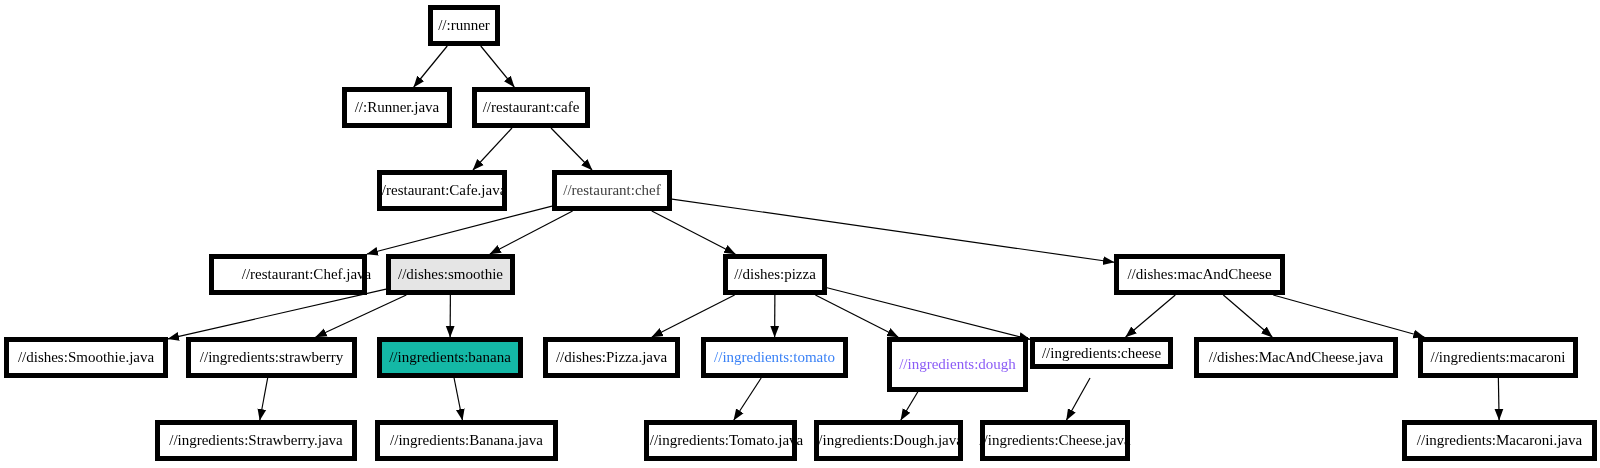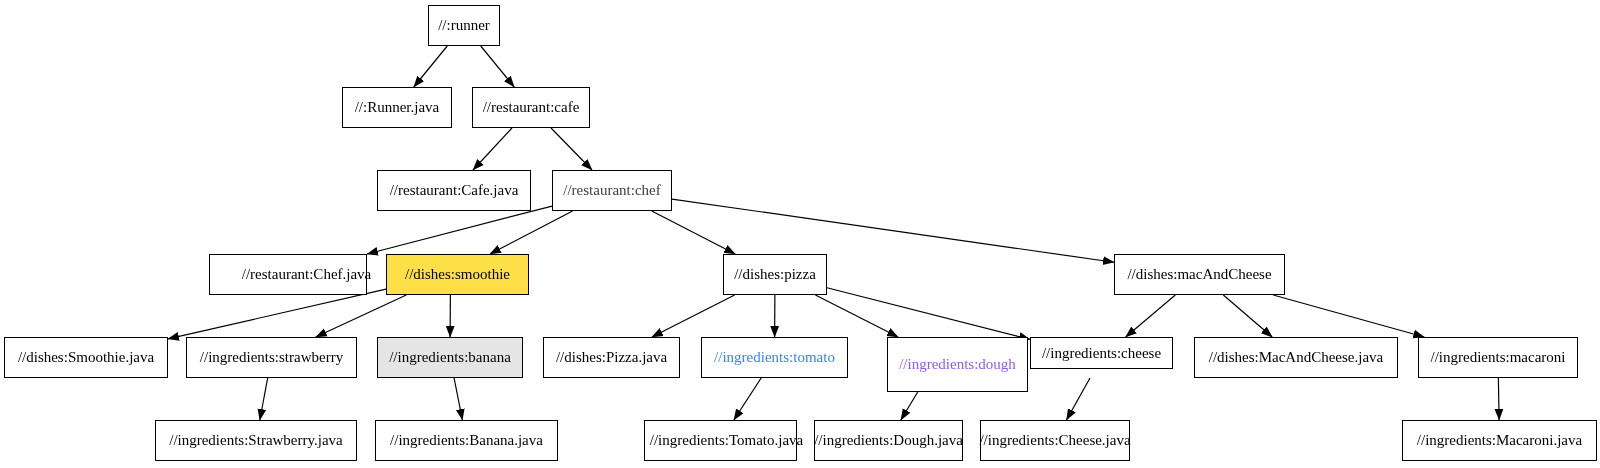--- a/index.html
+++ b/index.html
@@ -14,21 +14,21 @@
     width: 1600px; height: 468px;
     background: #ffffff;
   }
   #edge-layer {
     position: absolute; left: 0; top: 0;
     width: 1600px; height: 468px;
   }
   .node {
     position: absolute;
     box-sizing: border-box;
-    border: 1px solid #14532d;
+    border: 5px solid #14532d;
     background: #ffffff;
     color: #000000;
     display: flex;
     align-items: center;
     justify-content: center;
     font-size: 15px;
     line-height: 1;
     white-space: nowrap;
   }
 </style>
@@ -72,45 +72,45 @@
   <div id="node-layer">
       <div class="node" style="left: 428px; top: 5px; width: 72px; height: 41px; border-color: rgb(0, 0, 0); background: rgb(255, 255, 255); color: rgb(0, 0, 0);">
         <span>//:runner</span>
       </div>
       <div class="node" style="left: 342px; top: 87px; width: 110px; height: 41px; border-color: rgb(0, 0, 0); background: rgb(255, 255, 255); color: rgb(0, 0, 0);">
         <span>//:Runner.java</span>
       </div>
       <div class="node" style="left: 472px; top: 87px; width: 118px; height: 41px; border-color: rgb(0, 0, 0); background: rgb(255, 255, 255); color: rgb(0, 0, 0);">
         <span>//restaurant:cafe</span>
       </div>
-      <div class="node" style="left: 377px; top: 170px; width: 154px; height: 41px; border-color: rgb(0, 0, 0); background: rgb(255, 255, 255); color: rgb(0, 0, 0);">
+      <div class="node" style="left: 377px; top: 170px; width: 130px; height: 41px; border-color: rgb(0, 0, 0); background: rgb(255, 255, 255); color: rgb(0, 0, 0);">
         <span>//restaurant:Cafe.java</span>
       </div>
       <div class="node" style="left: 552px; top: 170px; width: 120px; height: 41px; border-color: rgb(0, 0, 0); background: rgb(255, 255, 255); color: #404040;">
         <span>//restaurant:chef</span>
       </div>
       <div class="node" style="left: 209px; top: 254px; width: 158px; height: 41px; border-color: rgb(0, 0, 0); background: rgb(255, 255, 255); color: rgb(0, 0, 0); padding-left: 37px;">
         <span>//restaurant:Chef.java</span>
       </div>
-      <div class="node" style="left: 386px; top: 254px; width: 143px; height: 41px; border-color: rgb(0, 0, 0); background: #fde047; color: rgb(0, 0, 0);">
+      <div class="node" style="left: 386px; top: 254px; width: 129px; height: 41px; border-color: rgb(0, 0, 0); background: #e5e5e5; color: rgb(0, 0, 0);">
         <span>//dishes:smoothie</span>
       </div>
       <div class="node" style="left: 723px; top: 254px; width: 104px; height: 41px; border-color: rgb(0, 0, 0); background: rgb(255, 255, 255); color: rgb(0, 0, 0);">
         <span>//dishes:pizza</span>
       </div>
       <div class="node" style="left: 1114px; top: 254px; width: 171px; height: 41px; border-color: rgb(0, 0, 0); background: rgb(255, 255, 255); color: rgb(0, 0, 0);">
         <span>//dishes:macAndCheese</span>
       </div>
       <div class="node" style="left: 4px; top: 337px; width: 164px; height: 41px; border-color: rgb(0, 0, 0); background: rgb(255, 255, 255); color: rgb(0, 0, 0);">
         <span>//dishes:Smoothie.java</span>
       </div>
       <div class="node" style="left: 186px; top: 337px; width: 171px; height: 41px; border-color: rgb(0, 0, 0); background: rgb(255, 255, 255); color: rgb(0, 0, 0);">
         <span>//ingredients:strawberry</span>
       </div>
-      <div class="node" style="left: 377px; top: 337px; width: 146px; height: 41px; border-color: rgb(0, 0, 0); background: #e5e5e5; color: rgb(0, 0, 0);">
+      <div class="node" style="left: 377px; top: 337px; width: 146px; height: 41px; border-color: rgb(0, 0, 0); background: #14b8a6; color: rgb(0, 0, 0);">
         <span>//ingredients:banana</span>
       </div>
       <div class="node" style="left: 543px; top: 337px; width: 137px; height: 41px; border-color: rgb(0, 0, 0); background: rgb(255, 255, 255); color: rgb(0, 0, 0);">
         <span>//dishes:Pizza.java</span>
       </div>
       <div class="node" style="left: 701px; top: 337px; width: 147px; height: 41px; border-color: rgb(0, 0, 0); background: rgb(255, 255, 255); color: #3b82f6;">
         <span>//ingredients:tomato</span>
       </div>
       <div class="node" style="left: 887px; top: 337px; width: 141px; height: 55px; border-color: rgb(0, 0, 0); background: rgb(255, 255, 255); color: #8b5cf6;">
         <span>//ingredients:dough</span>

